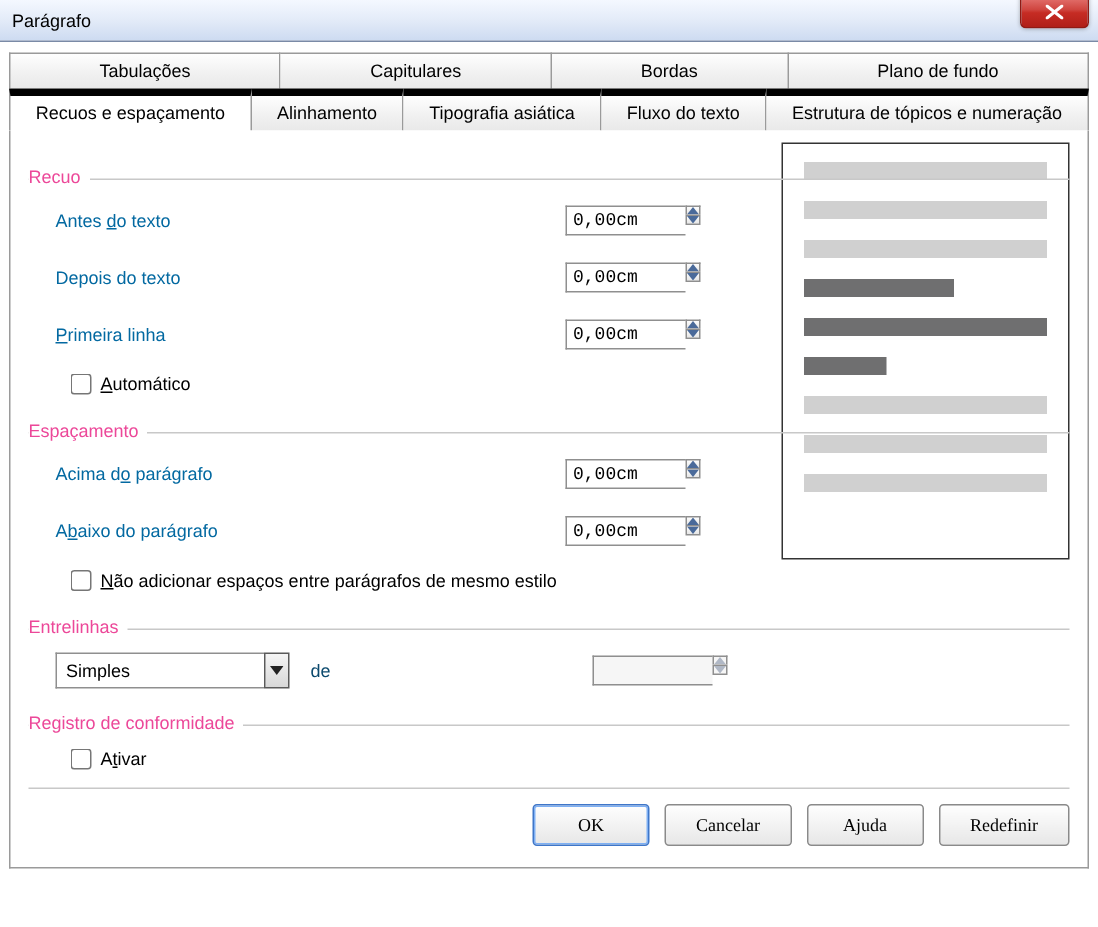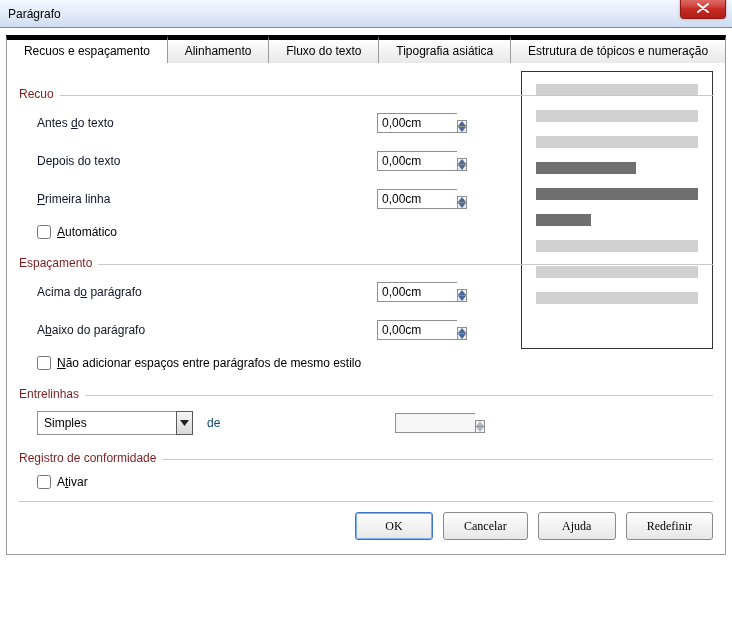--- a/index.html
+++ b/index.html
@@ -79,21 +79,21 @@
   }
   
   .group {
     margin-top: 14px;
     position: relative;
   }
   .group:first-child { margin-top: 4px; }
   .group .legend {
     position: relative;
     font-size: 12px;
-    color: #7f1d1d;
+    color: #ec4899;
     padding-right: 6px;
     background: #fff;
     display: inline-block;
     z-index: 1;
   }
   .group .rule {
     position: absolute;
     top: 8px;
     left: 0;
     right: 0;
@@ -105,28 +105,29 @@
     padding: 8px 0 0 18px;
   }
   .row {
     display: flex;
     align-items: center;
     height: 28px;
     margin-bottom: 10px;
   }
   .row .label {
     width: 340px;
-    color: #0f172a;
+    color: #0369a1;
   }
   .row .label .ul { text-decoration: underline; }
   .spin {
     display: inline-flex;
-    align-items: flex-end;
+    align-items: flex-start;
     width: 90px;
     height: 20px;
+    font-family: Liberation Mono, monospace;
   }
   .spin input {
     flex: 1 1 auto;
     min-width: 0;
     border: 1px solid #8f8f8f;
     border-right: none;
     padding: 2px 4px;
     font-family: inherit;
     font-size: 12px;
     outline: none;
@@ -146,21 +147,21 @@
     justify-content: center;
   }
   .spin .btns button:first-child { border-bottom: none; }
   .spin .btns svg { display: block; }
   .spin.disabled input,
   .spin.disabled .btns button { background: #f6f6f6; color: #aaa; }
   .checkbox {
     display: inline-flex;
     align-items: flex-start;
     gap: 6px;
-    margin-left: 0;
+    margin-left: 10px;
   }
   .checkbox input { width: 14px; height: 14px; margin:0; }
   .checkbox label .ul { text-decoration: underline; }
   .checkbox-row { margin-left: 0; padding: 2px 0 0 0; }
   .combo {
     display: inline-flex;
     width: 156px;
     height: 24px;
   }
   .combo input {
@@ -239,25 +240,31 @@
   <span class="title">Parágrafo</span>
   <div class="close-btn">
     <svg width="12" height="10" viewBox="0 0 12 10">
       <path d="M1 1 L11 9 M11 1 L1 9" stroke="#fff" stroke-width="2" stroke-linecap="round"></path>
     </svg>
   </div>
 </div>
 
 <div class="content">
   <div class="tabstrip">
+    <div class="tabrow">
+      <div class="tab"><span>Tabulações</span></div>
+      <div class="tab"><span>Capitulares</span></div>
+      <div class="tab"><span>Bordas</span></div>
+      <div class="tab"><span>Plano de fundo</span></div>
+    </div>
     <div class="tabrow tabrow2">
       <div class="tab active"><span>Recuos e espaçamento</span></div>
       <div class="tab"><span>Alinhamento</span></div>
+      <div class="tab"><span>Tipografia asiática</span></div>
       <div class="tab"><span>Fluxo do texto</span></div>
-      <div class="tab"><span>Tipografia asiática</span></div>
       <div class="tab"><span>Estrutura de tópicos e numeração</span></div>
     </div>
   </div>
 
   <div class="panel">
 
     <div class="preview">
       <div class="line"></div>
       <div class="line"></div>
       <div class="line"></div>

